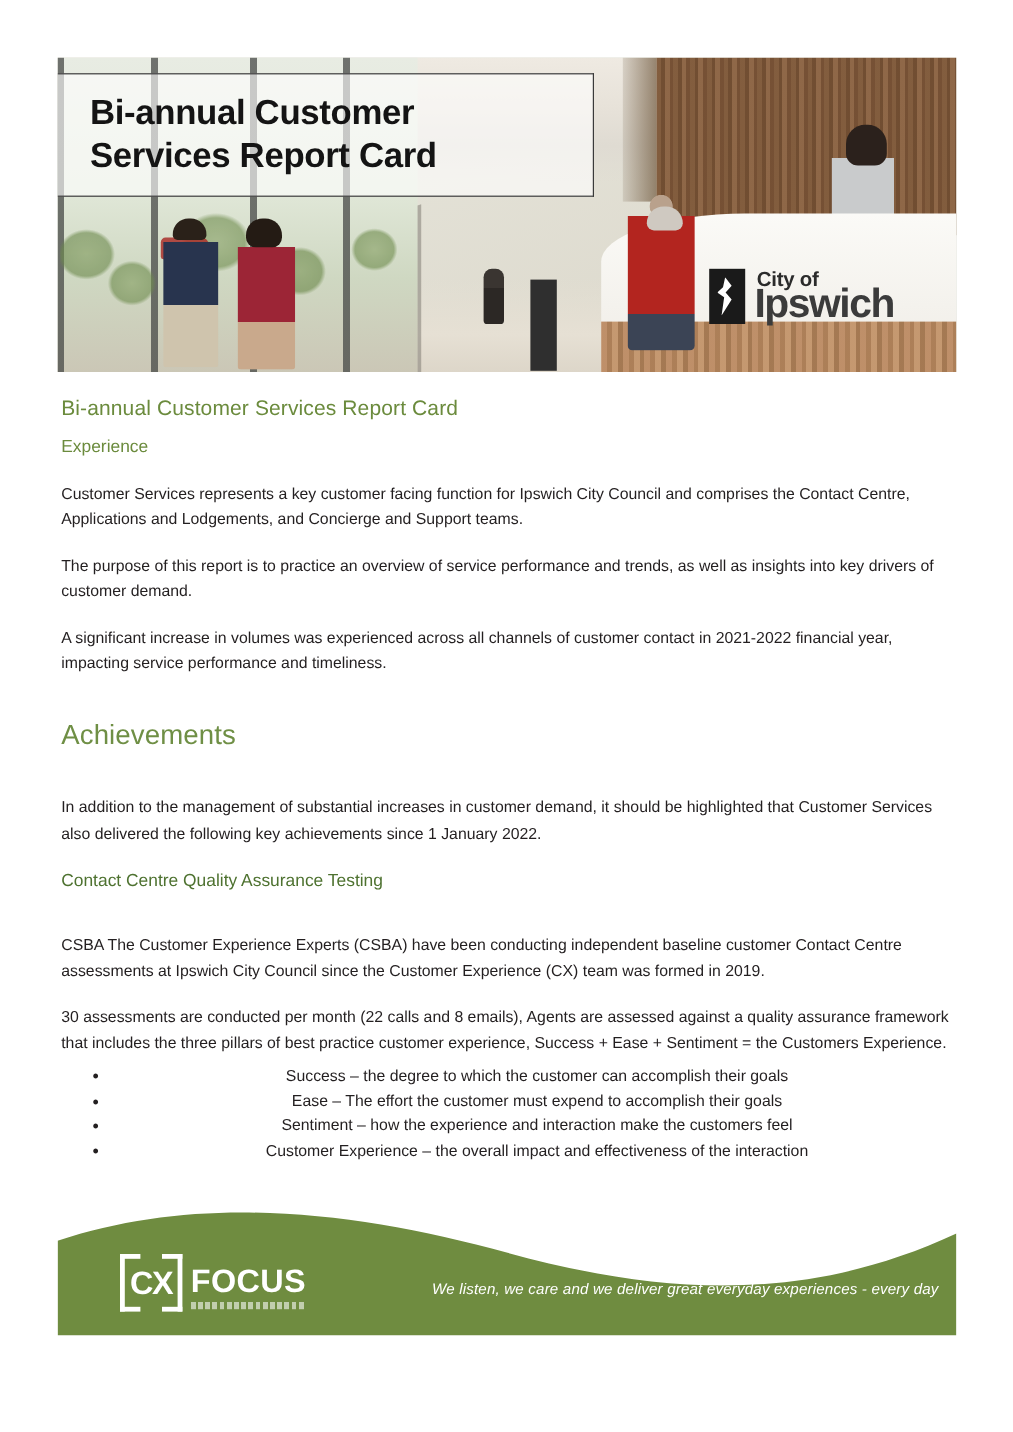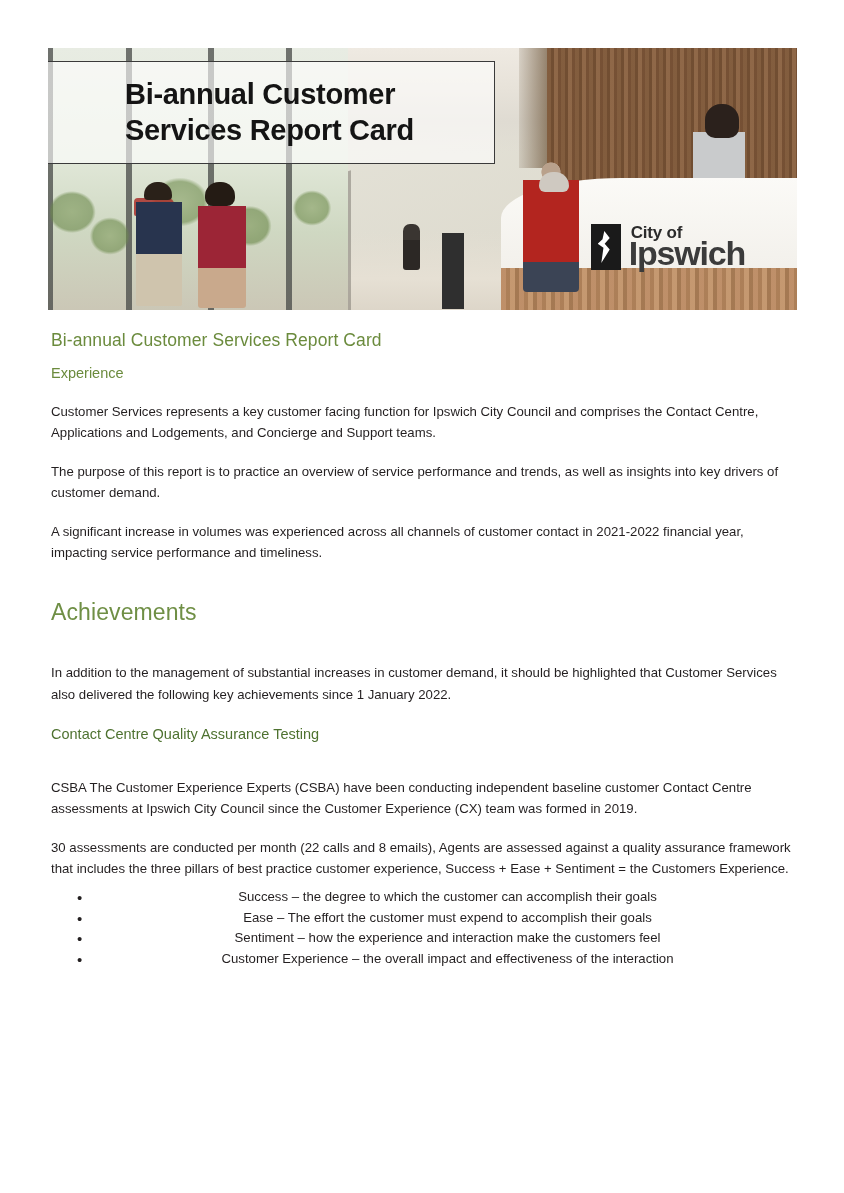--- a/index.html
+++ b/index.html
@@ -273,21 +273,21 @@
     border-left: none;
     display: flex;
     align-items: center;
   }
   .banner-title {
     font-size: 29px;
     font-weight: 700;
     line-height: 1.22;
     color: #141414;
     letter-spacing: -.3px;
-    padding-left: 77px;
+    padding-left: 27px;
   }
 
   
   .content {
     position: absolute;
     left: 51px;
     top: 330px;
     width: 746px;
   }
 
@@ -497,14 +497,33 @@
     <p class="body tight">30 assessments are conducted per month (22 calls and 8 emails), Agents are assessed against a quality assurance framework that includes the three pillars of best practice customer experience, Success + Ease + Sentiment = the Customers Experience.</p>
 
     <ul class="bullets">
       <li>Success – the degree to which the customer can accomplish their goals</li>
       <li>Ease – The effort the customer must expend to accomplish their goals</li>
       <li>Sentiment – how the experience and interaction make the customers feel</li>
       <li>Customer Experience – the overall impact and effectiveness of the interaction</li>
     </ul>
   </div>
 
+  <div class="footer">
+    <svg viewBox="0 0 749 113" preserveAspectRatio="none">
+      <path d="M0,34 C120,-6 250,10 375,44 C500,78 620,88 749,28 L749,113 L0,113 Z" fill="#6f8c40"></path>
+    </svg>
+
+    <div class="footer-inner">
+      <div class="cx-logo">
+        <div class="cx-bracket">
+          <span class="cx-letters">CX</span>
+        </div>
+        <div class="focus-wrap">
+          <div class="focus-word">FOCUS</div>
+          <div class="focus-tag"></div>
+        </div>
+      </div>
+
+      <div class="footer-tagline">We listen, we care and we deliver great everyday experiences - every day</div>
+    </div>
+  </div>
 
 </div>
 
 </body></html>

